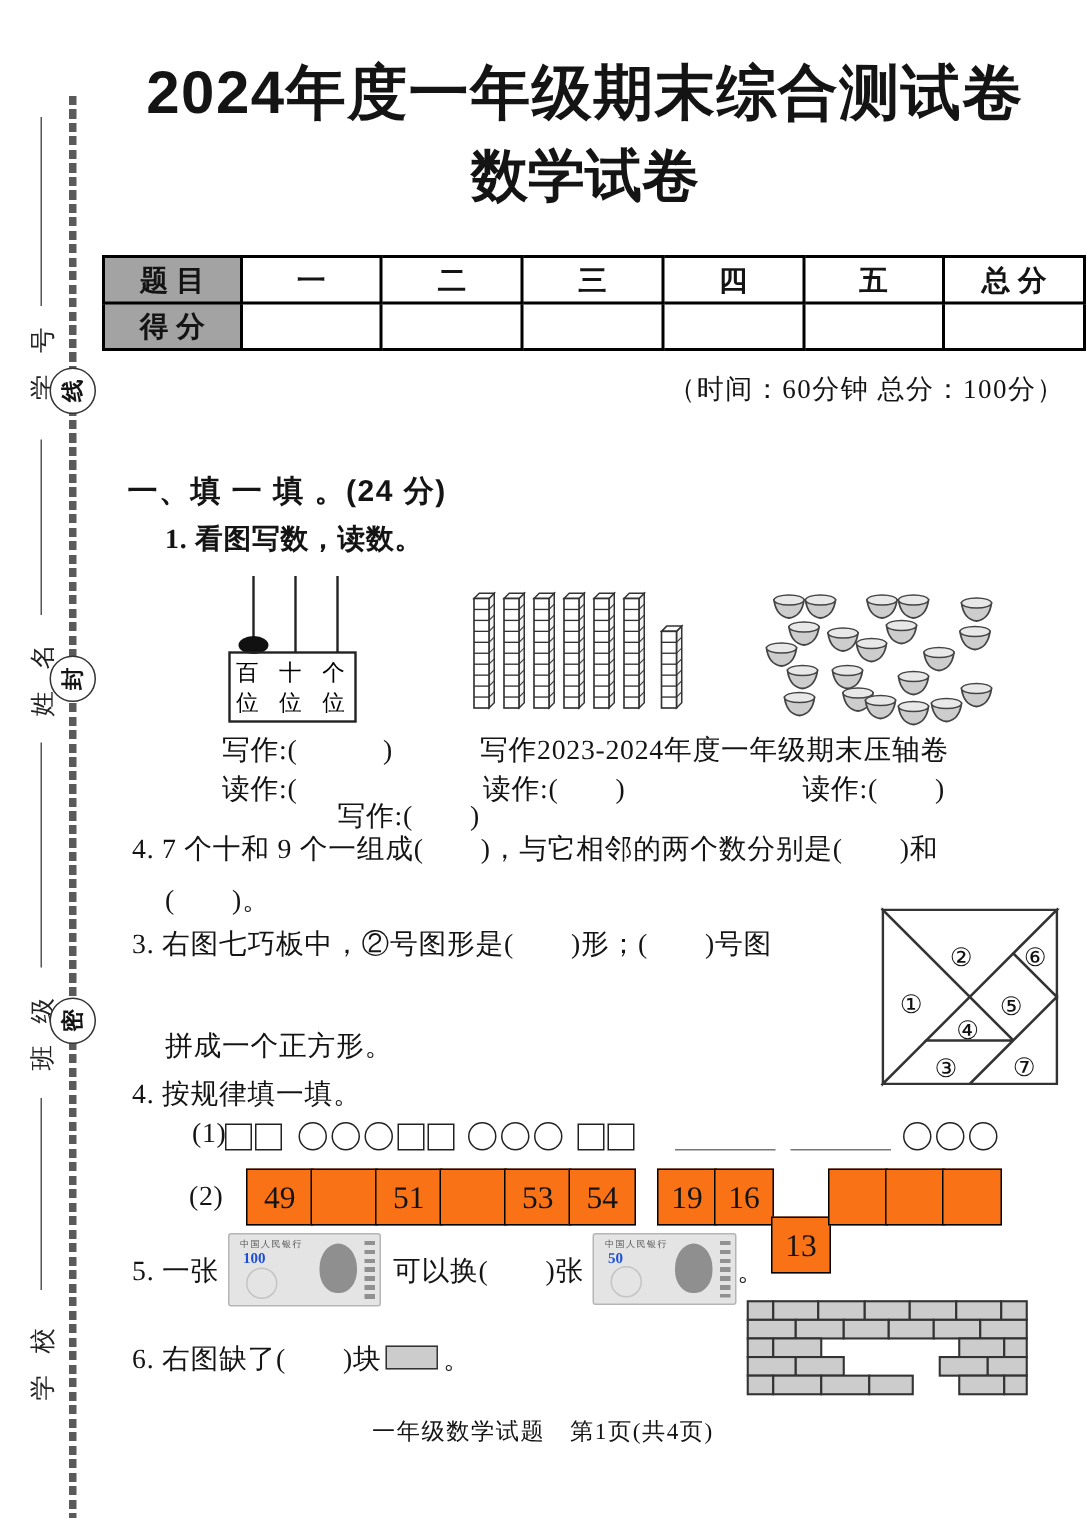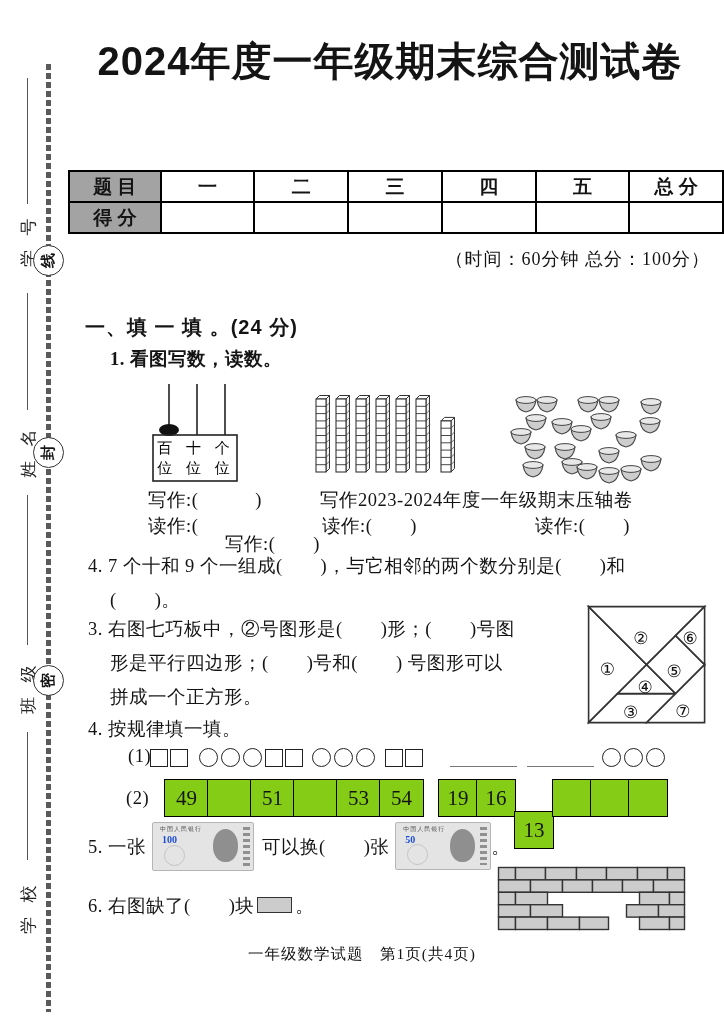--- a/index.html
+++ b/index.html
@@ -29,21 +29,21 @@
   
   .sec-head{font-size:20px;font-weight:bold;letter-spacing:1px;
             font-family:"Liberation Sans","DejaVu Sans",sans-serif;text-align:center;}
   .qtext{font-size:18.5px;letter-spacing:0.5px;}
   .qnum{font-weight:bold;}
   
   
   .shape-sq{position:absolute;width:16px;height:16px;border:1.7px solid #222;background:#fff;}
   .shape-ci{position:absolute;width:17px;height:17px;border:1.7px solid #222;border-radius:50%;background:#fff;}
   .shape-blank{position:absolute;height:1px;border-bottom:1.4px solid #777;}
-  .num-cell{position:absolute;border:1.8px solid #000;background:#84cc16;
+  .num-cell{position:absolute;border:1.8px solid #000;background:#f97316;
             display:flex;align-items:center;justify-content:center;font-size:21px;}
   
   .note{position:relative;background:#e4e4e4;border:1px solid #b5b5b5;border-radius:2px;flex:none;}
   .note .bank{position:absolute;top:2px;left:7px;font-size:6px;color:#555;letter-spacing:1px;}
   .note .val{position:absolute;top:11px;left:9px;font-size:10px;font-weight:bold;color:#1d4ed8;}
   .note .wm{position:absolute;bottom:4px;left:11px;width:19px;height:19px;border:1px solid #c4c4c4;border-radius:50%;}
   .note .portrait{position:absolute;top:6px;right:15px;width:25px;height:33px;background:#8f8f8f;
                   border-radius:50% 50% 46% 46%;}
   .note .strip{position:absolute;top:4px;bottom:4px;right:3px;width:7px;
                background:repeating-linear-gradient(to bottom,#909090 0 3px,#e4e4e4 3px 6px);}
@@ -70,20 +70,21 @@
       <span>线</span>
     </div>
   <div class="seal-circle" style="top:437px;">
       <span>封</span>
     </div>
   <div class="seal-circle" style="top:665px;">
       <span>密</span>
     </div>
 
   <div class="abs title">2024年度一年级期末综合测试卷</div>
+  <div class="abs subtitle">数学试卷</div>
 
   <table class="score">
     <tbody>
         <tr>
       <td class="shade" style="width:90px;">题 目</td>
       <td style="width:92px;">一</td>
       <td style="width:92px;">二</td>
       <td style="width:92px;">三</td>
       <td style="width:92px;">四</td>
       <td style="width:92px;">五</td>
@@ -351,21 +352,20 @@
   <div class="abs qtext" style="left:148px;top:513px;">读作:(</div>
   <div class="abs qtext" style="left:225px;top:531px;">写作:(　　)</div>
   <div class="abs qtext" style="left:320px;top:487px;">写作2023-2024年度一年级期末压轴卷</div>
   <div class="abs qtext" style="left:322px;top:513px;">读作:(　　)</div>
   <div class="abs qtext" style="left:535px;top:513px;">读作:(　　)</div>
 
   <div class="abs qtext" style="left:88px;top:553px;">4. 7 个十和 9 个一组成(　　)，与它相邻的两个数分别是(　　)和</div>
   <div class="abs qtext" style="left:110px;top:587px;">(　　)。</div>
 
   <div class="abs qtext" style="left:88px;top:616px;">3. 右图七巧板中，②号图形是(　　)形；(　　)号图</div>
-  <div class="abs qtext" style="left:110px;top:650px;">形是平行四边形；(　　)号和(　　) 号图形可以</div>
   <div class="abs qtext" style="left:110px;top:684px;">拼成一个正方形。</div>
   <svg class="abs" style="left:587px;top:605px;" width="120" height="120" id="tangram-svg">
       <polygon points="1.6,1.6 59.6,59.6 1.6,117.6" fill="#fff" stroke="#333" stroke-width="1.6"></polygon>
       <polygon points="1.6,1.6 117.6,1.6 59.6,59.6" fill="#fff" stroke="#333" stroke-width="1.6"></polygon>
       <polygon points="1.6,117.6 30.6,88.6 88.6,88.6 59.6,117.6" fill="#fff" stroke="#333" stroke-width="1.6"></polygon>
       <polygon points="59.6,59.6 88.6,88.6 30.6,88.6" fill="#fff" stroke="#333" stroke-width="1.6"></polygon>
       <polygon points="88.6,30.6 117.6,59.6 88.6,88.6 59.6,59.6" fill="#fff" stroke="#333" stroke-width="1.6"></polygon>
       <polygon points="117.6,1.6 117.6,59.6 88.6,30.6" fill="#fff" stroke="#333" stroke-width="1.6"></polygon>
       <polygon points="117.6,59.6 117.6,117.6 59.6,117.6" fill="#fff" stroke="#333" stroke-width="1.6"></polygon>
       <text x="20.450000000000003" y="64.675" font-size="17" text-anchor="middle" dominant-baseline="central" fill="#111">①</text>

